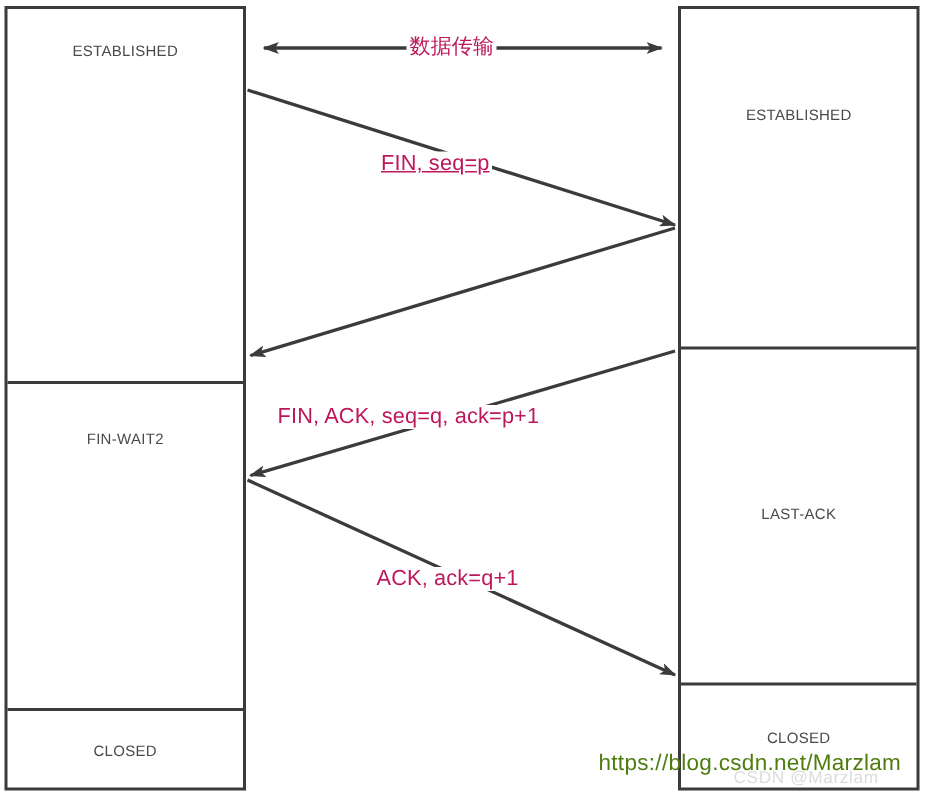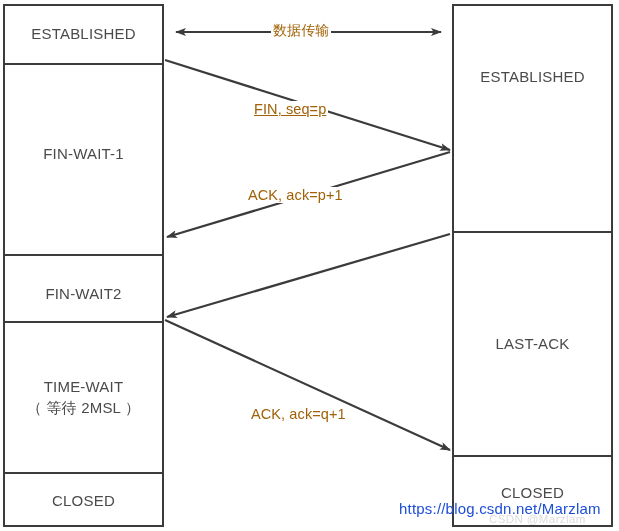--- a/index.html
+++ b/index.html
@@ -24,21 +24,21 @@
   .state-box {
     position: absolute;
     left: 0;
     right: 0;
     box-sizing: border-box;
     display: flex;
     align-items: center;
     justify-content: center;
     text-align: center;
     color: #4a4a4a;
-    font-size: 15px;
+    font-size: 10px;
     line-height: 1.35;
     letter-spacing: 0.2px;
     background: transparent;
   }
   .state-box.divider-top {
     border-top: 2px solid #3b3b3b;
   }
   .state-label {
     white-space: pre-line;
     pointer-events: none;
@@ -46,34 +46,34 @@
   #arrow-layer {
     position: absolute;
     left: 0;
     top: 0;
     width: 619px;
     height: 531px;
     pointer-events: none;
   }
   .msg-label {
     position: absolute;
-    color: #a16207;
+    color: #be185d;
     font-size: 14.5px;
     white-space: nowrap;
     letter-spacing: 0.1px;
     background: #ffffff;
     padding: 0 2px;
   }
   .msg-label.cjk {
     font-family: "DejaVu Sans", "Liberation Sans", sans-serif;
     font-size: 14px;
   }
   .watermark {
     position: absolute;
-    color: #1d4ed8;
+    color: #4d7c0f;
     white-space: nowrap;
     pointer-events: none;
   }
   #wm-url {
     left: 399px;
     top: 500px;
     font-size: 15px;
     letter-spacing: 0.2px;
   }
   #wm-tag {
@@ -86,29 +86,22 @@
 </style>
 </head>
 <body>
 
 <div id="canvas">
 
   <div class="col" id="client-col" style="left:3px; top:4px; width:161px; height:523px;">
     <div class="state-box" style="top:0px; height:57px;">
       <span class="state-label">ESTABLISHED</span>
     </div>
-    <div class="state-box divider-top" style="top:57px; height:180px;">
-      <span class="state-label">FIN-WAIT-1</span>
-    </div>
     <div class="state-box divider-top" style="top:248px; height:78px;">
       <span class="state-label">FIN-WAIT2</span>
-    </div>
-    <div class="state-box divider-top" style="top:315px; height:151px;">
-      <span class="state-label">TIME-WAIT
-（ 等待 2MSL ）</span>
     </div>
     <div class="state-box divider-top" style="top:466px; height:57px;">
       <span class="state-label">CLOSED</span>
     </div>
   </div>
 
   <div class="col" id="server-col" style="left:452px; top:4px; width:161px; height:523px;">
     <div class="state-box" style="top:0px; height:143px;">
       <span class="state-label">ESTABLISHED</span>
     </div>
@@ -138,21 +131,21 @@
 
     <line x1="450" y1="234" x2="167" y2="317" stroke="#3b3b3b" stroke-width="2.2" marker-end="url(#arrowhead-end)"></line>
 
     <line x1="165" y1="320" x2="450" y2="450" stroke="#3b3b3b" stroke-width="2.2" marker-end="url(#arrowhead-end)"></line>
   </svg>
 
   <div class="msg-label cjk" style="left:271px; top:22px;">数据传输</div>
 
   <div class="msg-label" style="left:252px; top:101px;text-decoration:underline;">FIN, seq=p</div>
 
-  <div class="msg-label" style="left:246px; top:187px;">ACK, ack=p+1</div>
 
+  <div class="msg-label" style="left:183px; top:270px;">FIN, ACK, seq=q, ack=p+1</div>
 
-  <div class="msg-label" style="left:249px; top:378px;margin-top:28px;">ACK, ack=q+1</div>
+  <div class="msg-label" style="left:249px; top:378px;">ACK, ack=q+1</div>
 
   <div class="watermark" id="wm-url">https://blog.csdn.net/Marzlam</div>
   <div class="watermark" id="wm-tag">CSDN  @Marzlam</div>
 
 </div>
 
 </body></html>

